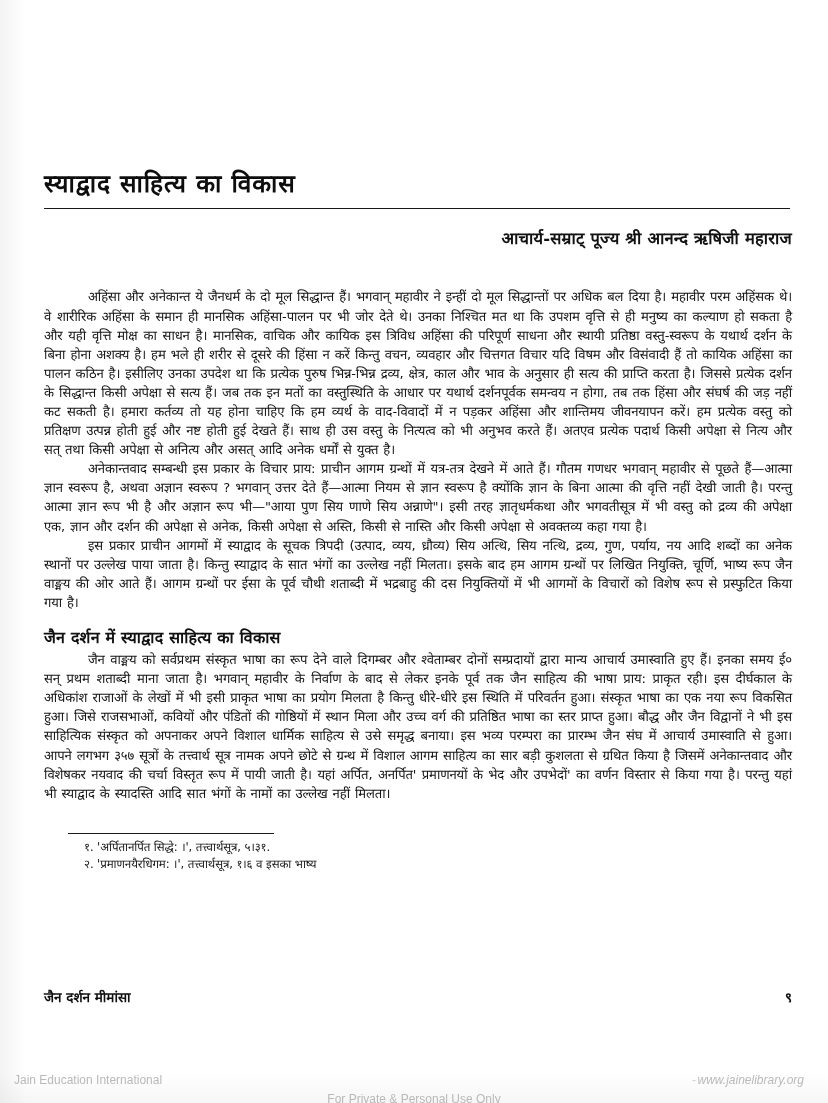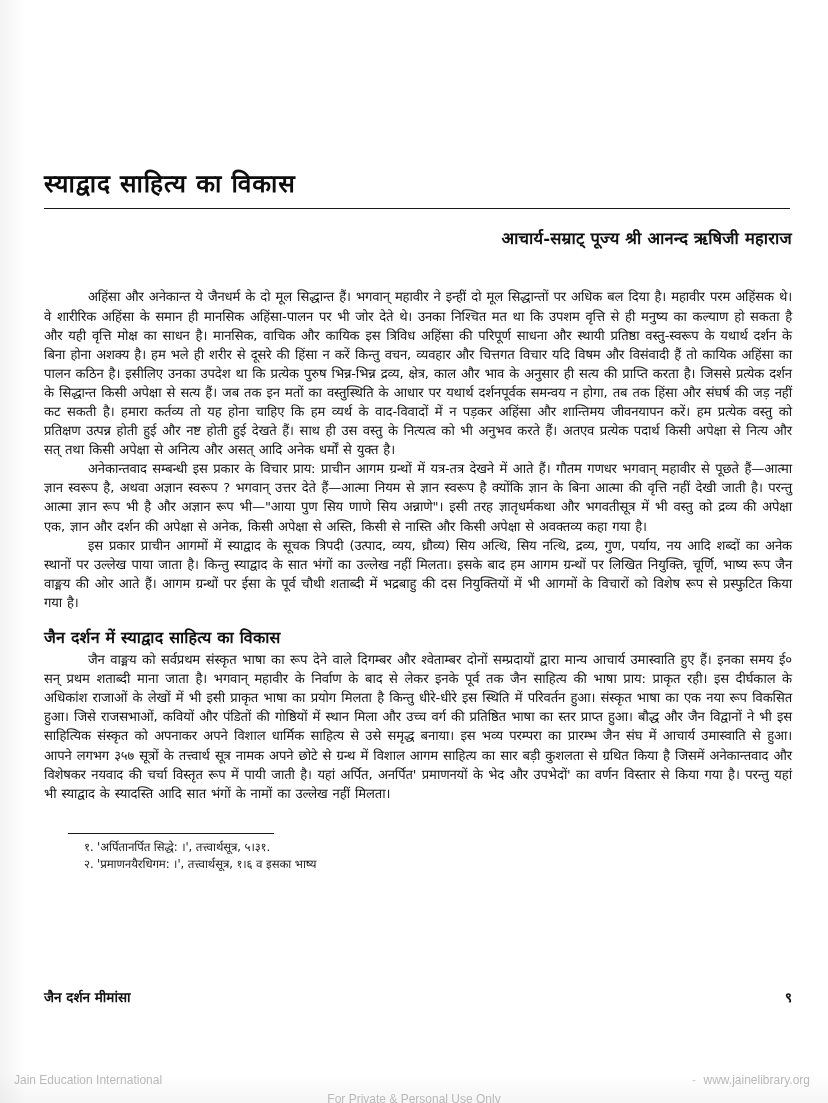--- a/index.html
+++ b/index.html
@@ -158,21 +158,21 @@
     height: 24px;
     display: flex;
     align-items: center;
     font-family: "Liberation Sans", sans-serif;
     font-size: 12px;
     color: #b9b9b9;
     z-index: 6;
   }
   .wm-left  { position: absolute; left: 14px; }
   .wm-mid   { position: absolute; left: 50%; transform: translateX(-50%); margin-top: 37px; }
-  .wm-right { position: absolute; right: 18px; }
+  .wm-right { position: absolute; right: 24px; font-style: italic; }
   .wm-dash  { position: absolute; right: 132px; color: #cfcfcf; }
 </style>
 </head>
 <body>
 
 <div class="page">
 
   <div class="content">
 
     <div class="title-block">

